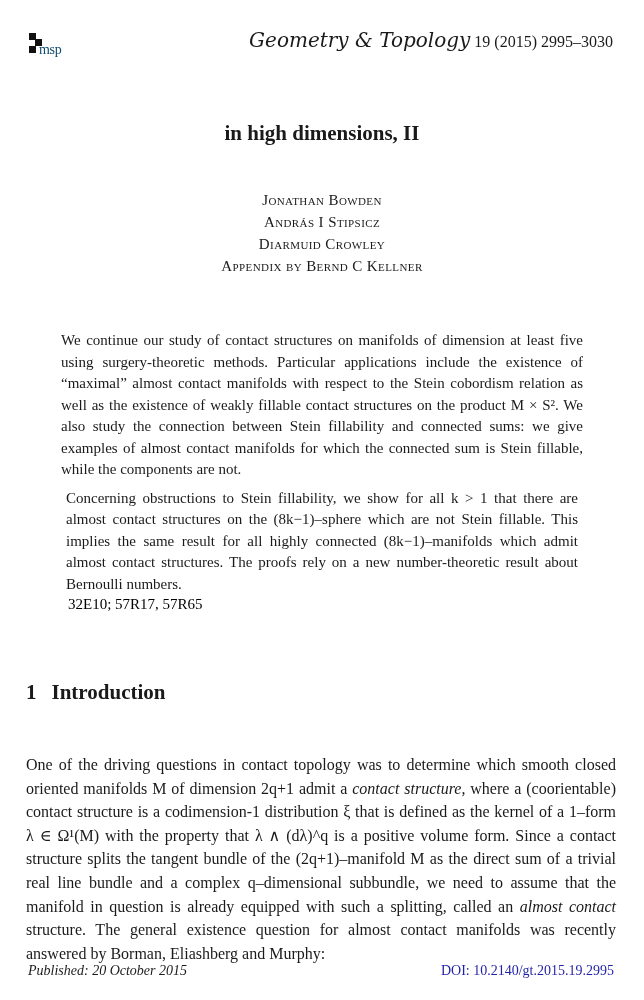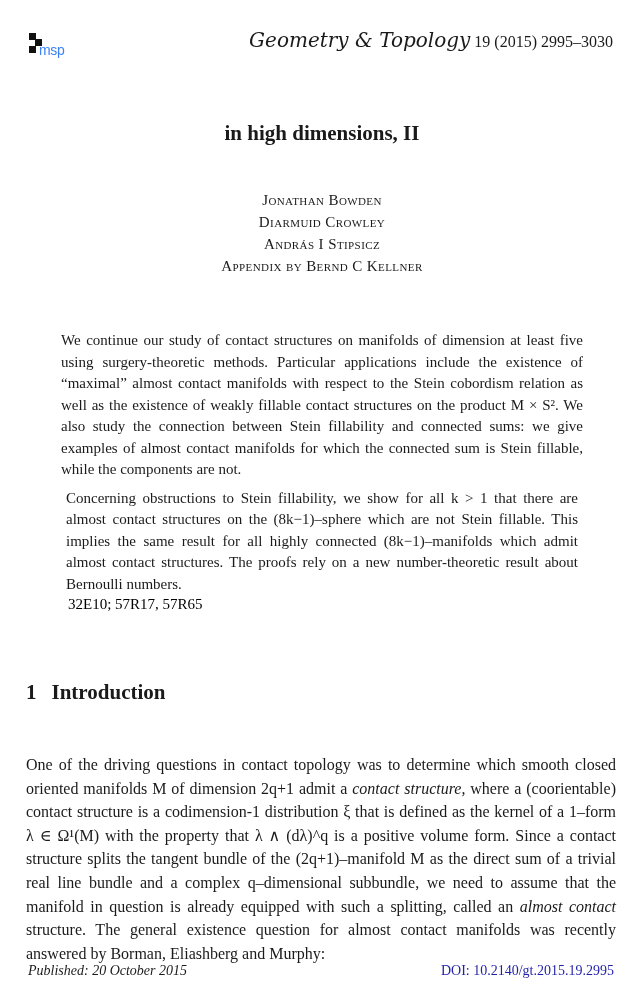--- a/index.html
+++ b/index.html
@@ -7,21 +7,21 @@
     width: 644px; height: 1000px; position: relative; overflow: hidden;
     font-family: "Liberation Serif", "DejaVu Serif", serif; color: #1a1a1a;
   }
   .abs { position: absolute; }
   
   .logo { left: 29px; top: 33px; width: 44px; height: 30px; }
   .logo .sq { position: absolute; background: #111; }
   .logo .sq1 { left: 0; top: 0; width: 7px; height: 7px; }
   .logo .sq2 { left: 6px; top: 6px; width: 7px; height: 7px; }
   .logo .sq3 { left: 0; top: 13px; width: 7px; height: 7px; }
-  .logo .txt { position: absolute; left: 10px; top: 9px; font-family: Liberation Sans, sans-serif; font-size: 14px; color: #3b82f6; letter-spacing: -0.3px; }
+  .logo .txt { position: absolute; left: 10px; top: 9px; font-family: Liberation Serif, serif; font-size: 14px; color: #0c4a6e; letter-spacing: -0.3px; }
   .journal { right: 31px; top: 28px; font-size: 16px; white-space: nowrap; }
   .journal .jname { font-style: italic; font-family: "DejaVu Serif", serif; font-size: 20px; }
 
   
   .title { left: 0; width: 644px; top: 121px; text-align: center; font-weight: bold; font-size: 21px; line-height: 25px; }
   .authors { left: 0; width: 644px; top: 189px; text-align: center; font-size: 15px; line-height: 22px; font-variant: small-caps; letter-spacing: 0.4px; }
 
   
   .abstract { left: 61px; width: 522px; top: 330px; font-size: 15px; line-height: 21.5px; text-align: justify; }
   .abstract p { margin: 0 0 7px 0; }
@@ -53,22 +53,22 @@
   <span class="jname">Geometry &amp; Topology</span>
   <span>19 (2015) 2995–3030</span>
 </div>
 
 <div class="abs title">
   <div>in high dimensions, II</div>
 </div>
 
 <div class="abs authors">
   <div>Jonathan Bowden</div>
+  <div>András I Stipsicz</div>
   <div>Diarmuid Crowley</div>
-  <div>András I Stipsicz</div>
   <div>Appendix by Bernd C Kellner</div>
 </div>
 
 <div class="abs abstract">
   <p>We continue our study of contact structures on manifolds of dimension at least five using surgery-theoretic methods. Particular applications include the existence of “maximal” almost contact manifolds with respect to the Stein cobordism relation as well as the existence of weakly fillable contact structures on the product M × S². We also study the connection between Stein fillability and connected sums: we give examples of almost contact manifolds for which the connected sum is Stein fillable, while the components are not.</p>
   <p class="last">Concerning obstructions to Stein fillability, we show for all k &gt; 1 that there are almost contact structures on the (8k−1)–sphere which are not Stein fillable. This implies the same result for all highly connected (8k−1)–manifolds which admit almost contact structures. The proofs rely on a new number-theoretic result about Bernoulli numbers.</p>
 </div>
 
 <div class="abs msc">32E10; 57R17, 57R65</div>
 

